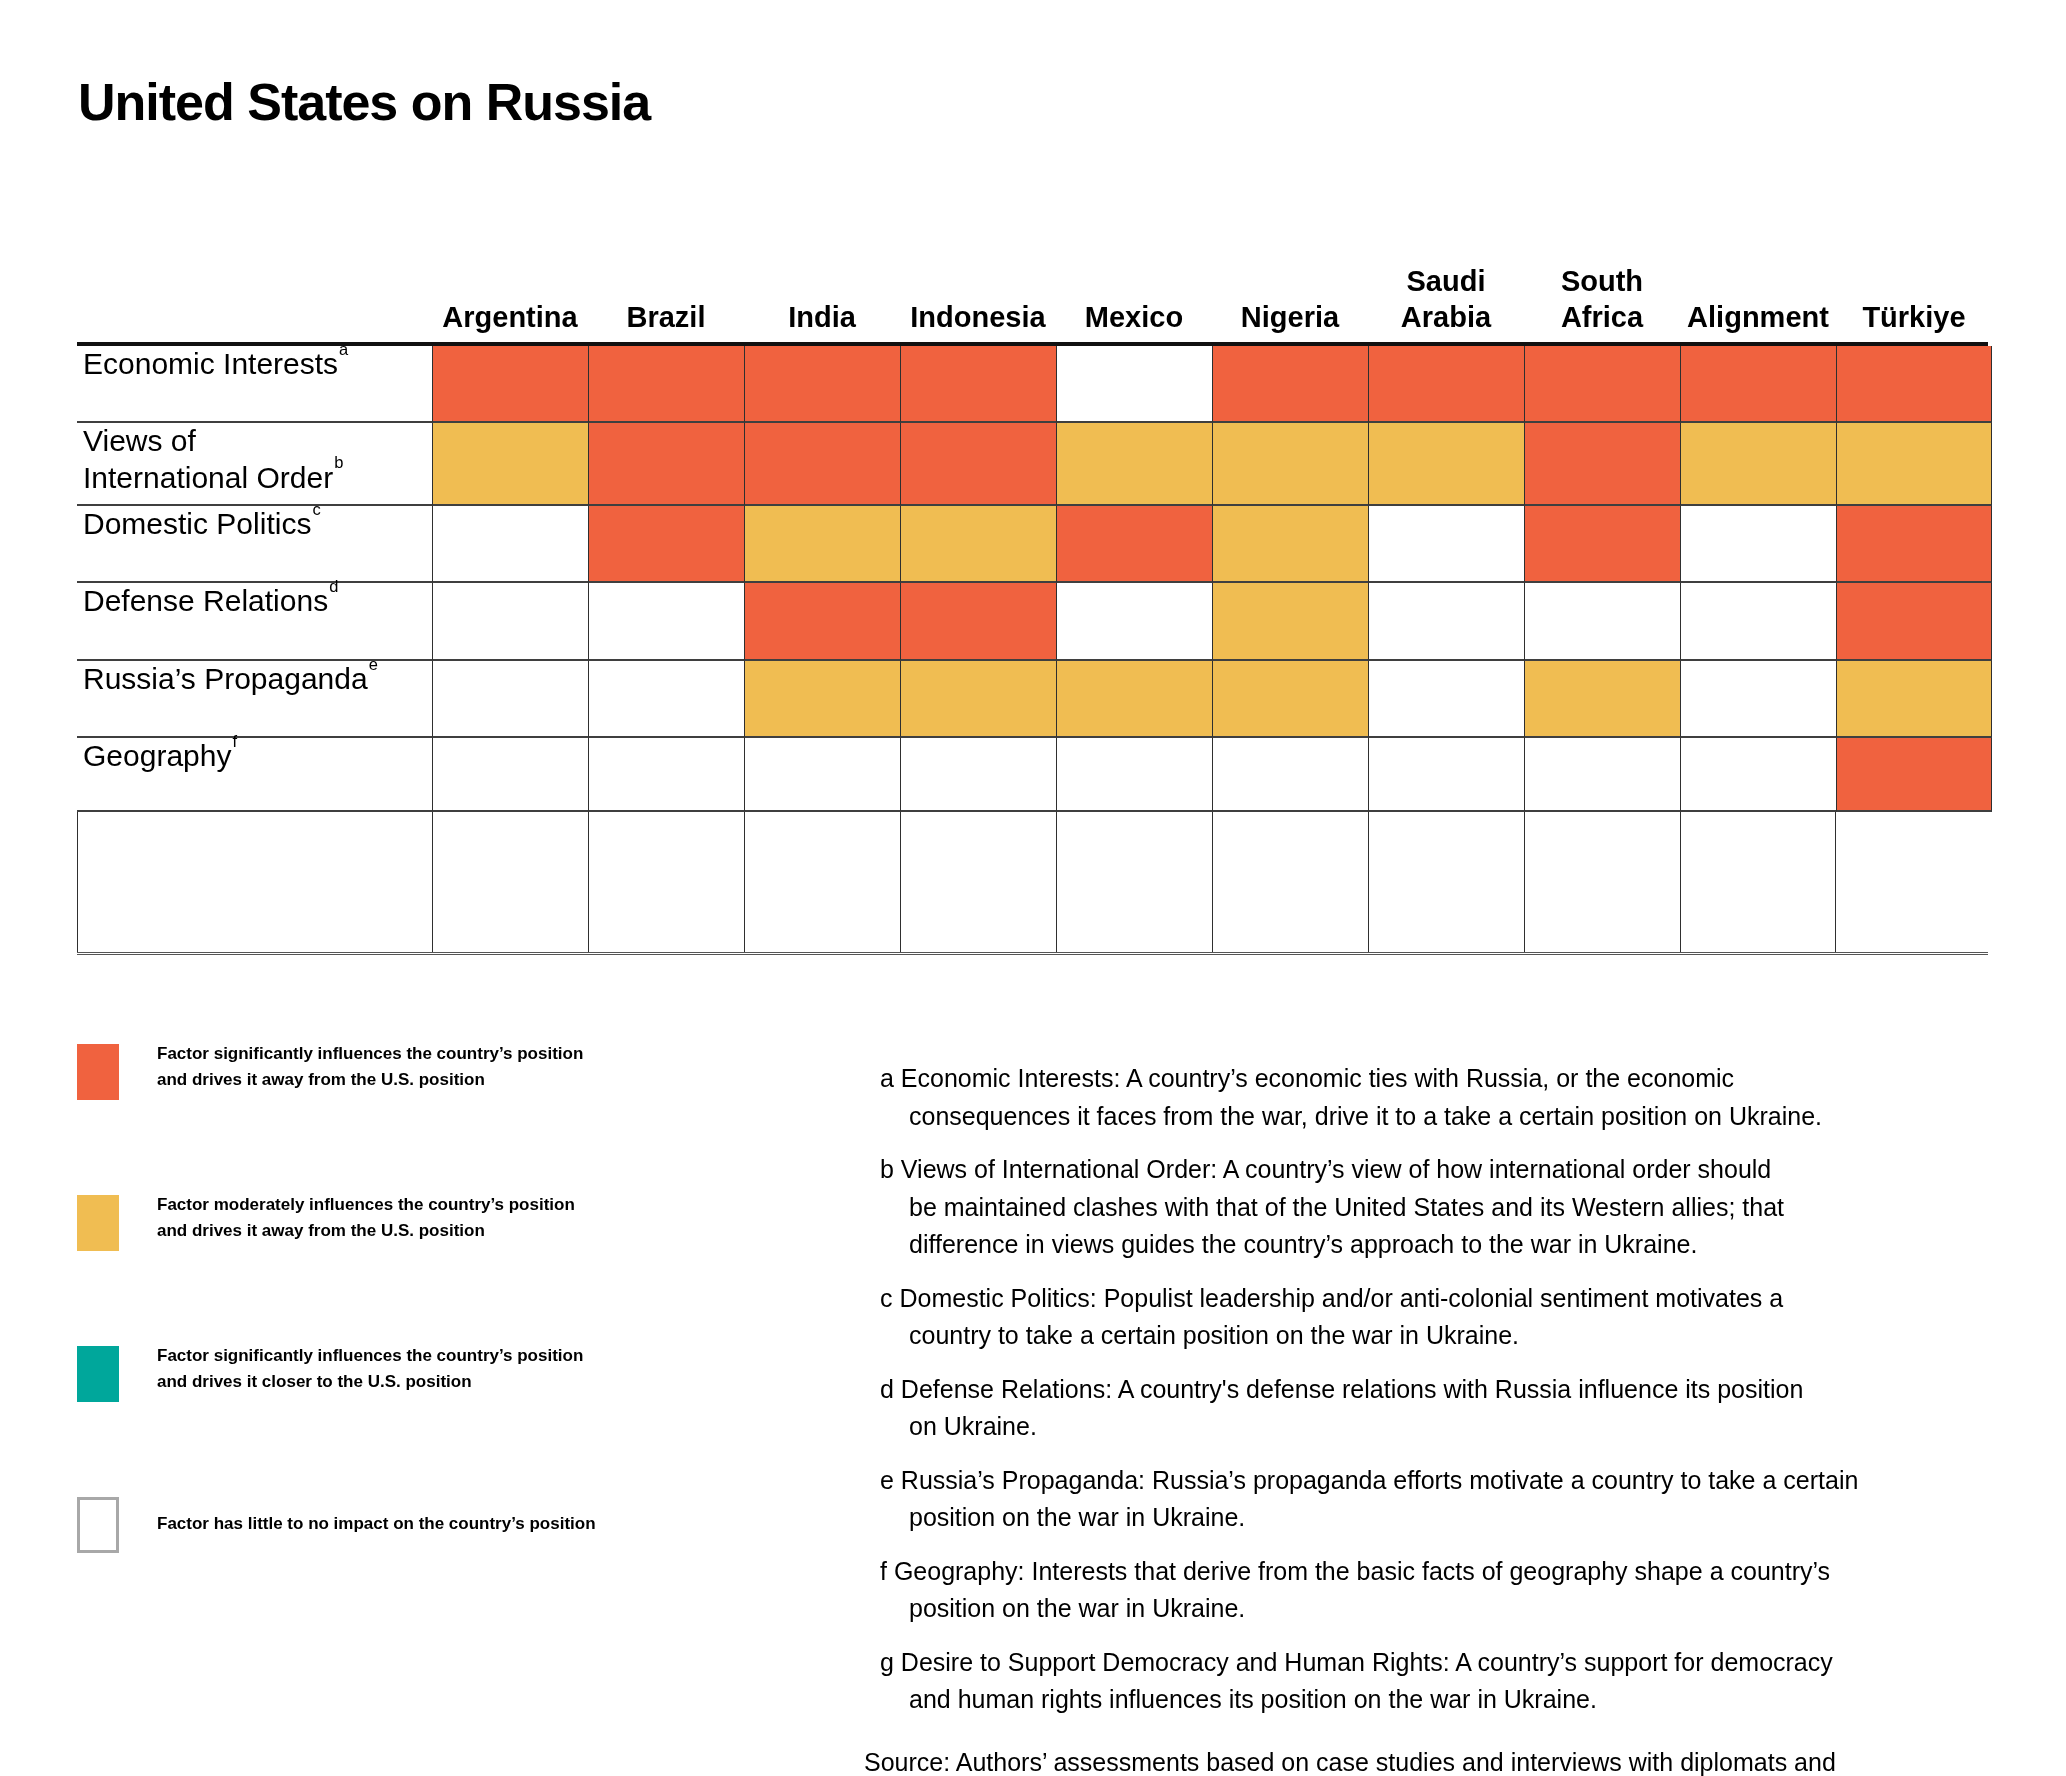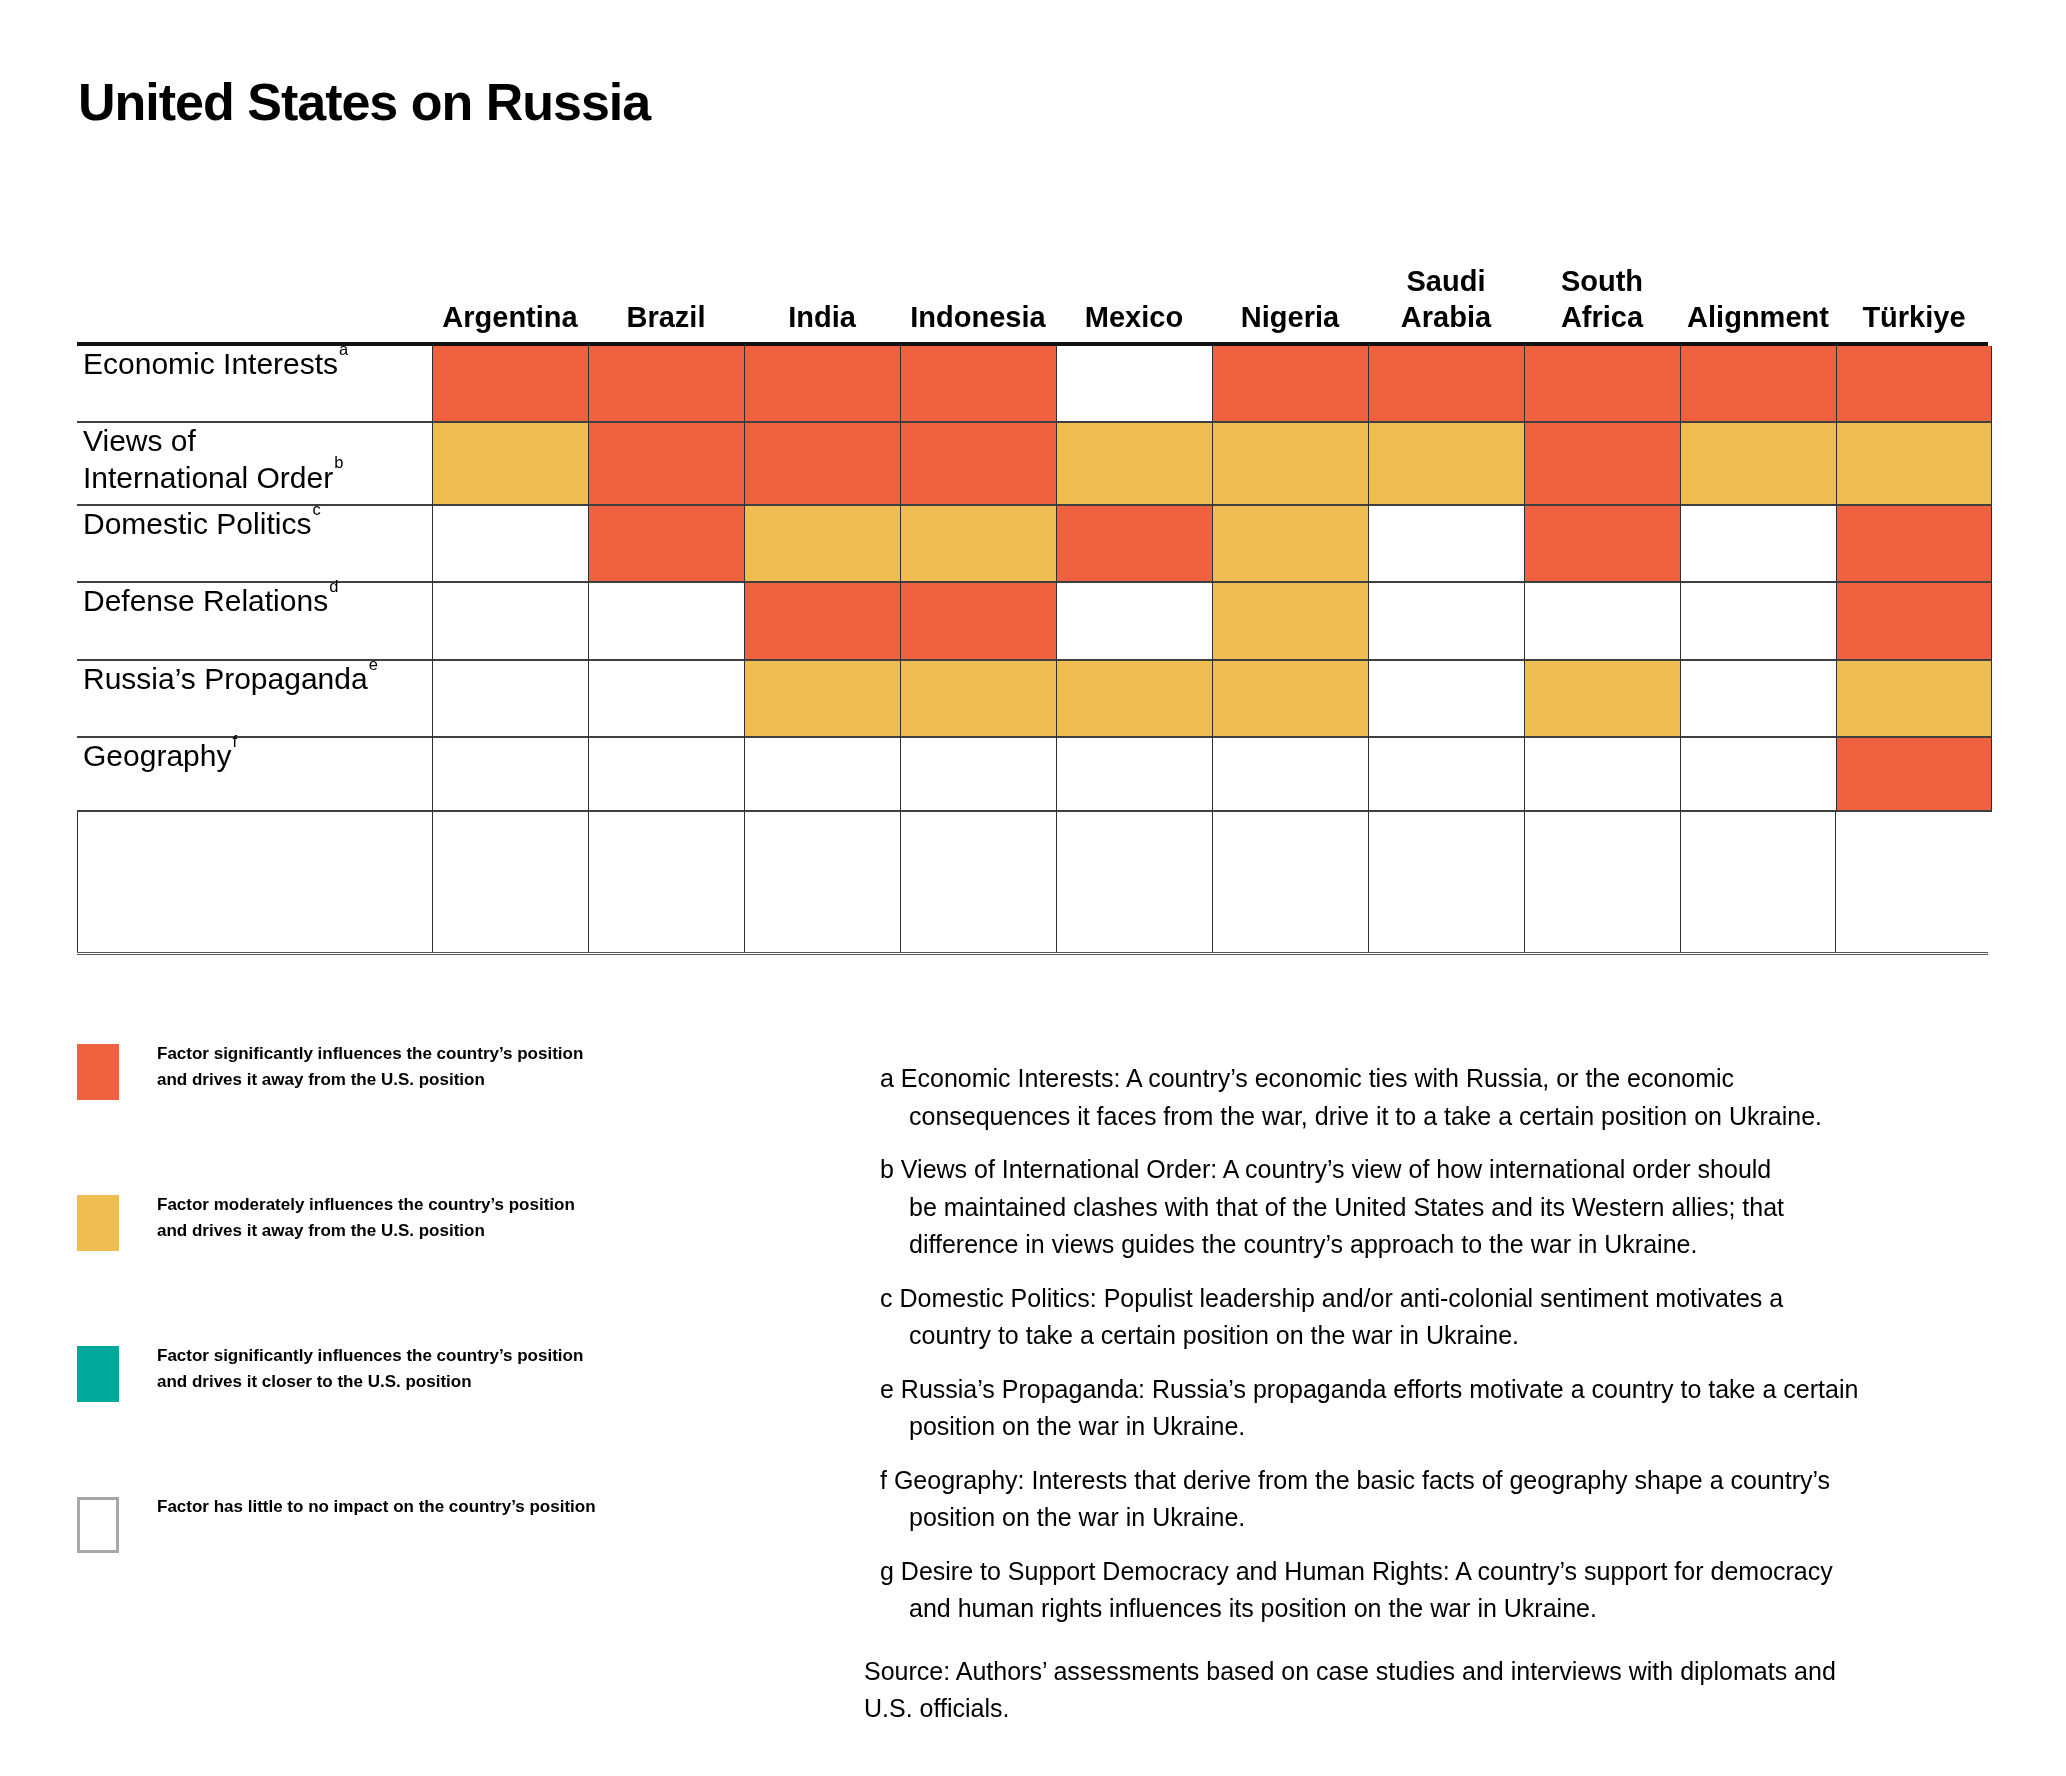--- a/index.html
+++ b/index.html
@@ -33,21 +33,21 @@
   .cell.lastcol{border-right:1.5px solid #2f2f2f;}
   .rlabel{
     display:flex;flex-direction:column;
     font-size:30px;line-height:1.22;padding-left:6px;
   }
   .rlabel sup{font-size:0.55em;line-height:0;position:relative;top:-0.5em;margin-left:1px;}
 
   
   .legend{position:absolute;left:77px;top:1041px;width:774px;}
   .legend-item{display:flex;gap:38px;margin-bottom:92px;align-items:flex-start;}
-  .legend-item.centered{align-items:flex-start;}
+  .legend-item.centered{align-items:center;}
   .swatch{width:42px;height:56px;flex:none;margin-top:3px;box-sizing:border-box;}
   .swatch.none{border:3px solid #a8a8a8;}
   .legend-text{font-weight:700;font-size:17px;line-height:1.5;white-space:pre-line;}
 
   
   .footnotes{position:absolute;left:864px;top:1044px;width:1140px;}
   .footnote{
     font-size:25px;line-height:1.5;margin:16px;
     padding-left:29px;text-indent:-29px;white-space:pre-line;
   }
@@ -195,20 +195,22 @@
   </div>
 
 <div class="footnotes">
   <p class="footnote">a Economic Interests: A country’s economic ties with Russia, or the economic
 consequences it faces from the war, drive it to a take a certain position on Ukraine.</p>
     <p class="footnote">b Views of International Order: A country’s view of how international order should
 be maintained clashes with that of the United States and its Western allies; that
 difference in views guides the country’s approach to the war in Ukraine.</p>
     <p class="footnote">c Domestic Politics: Populist leadership and/or anti-colonial sentiment motivates a
 country to take a certain position on the war in Ukraine.</p>
+    <p class="footnote">d Defense Relations: A country's defense relations with Russia influence its position
+on Ukraine.</p>
     <p class="footnote">e Russia’s Propaganda: Russia’s propaganda efforts motivate a country to take a certain
 position on the war in Ukraine.</p>
     <p class="footnote">f Geography: Interests that derive from the basic facts of geography shape a country’s
 position on the war in Ukraine.</p>
     <p class="footnote">g Desire to Support Democracy and Human Rights: A country’s support for democracy
 and human rights influences its position on the war in Ukraine.</p>
     <p class="source">Source: Authors’ assessments based on case studies and interviews with diplomats and
 U.S. officials.</p>
 </div>
 

